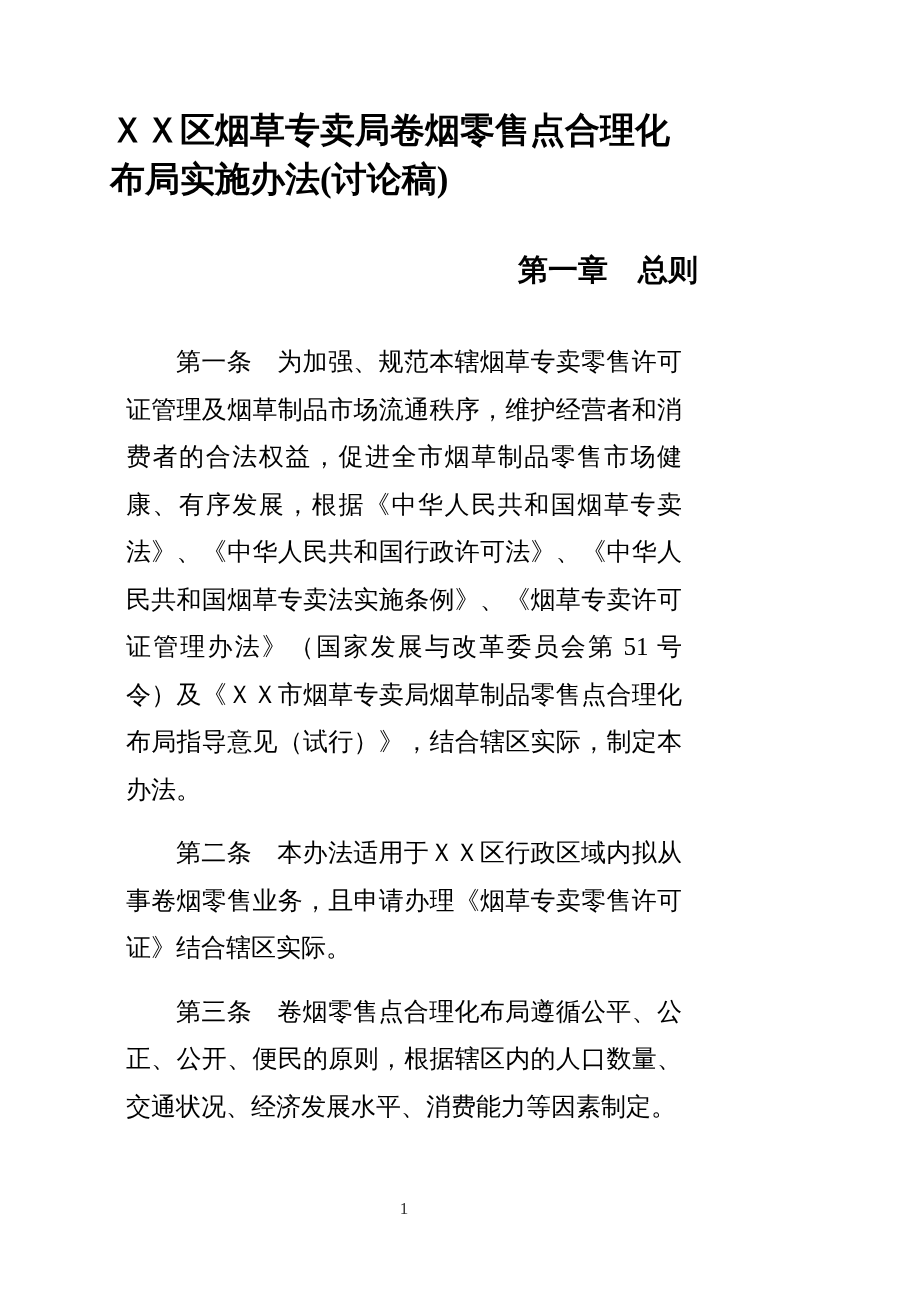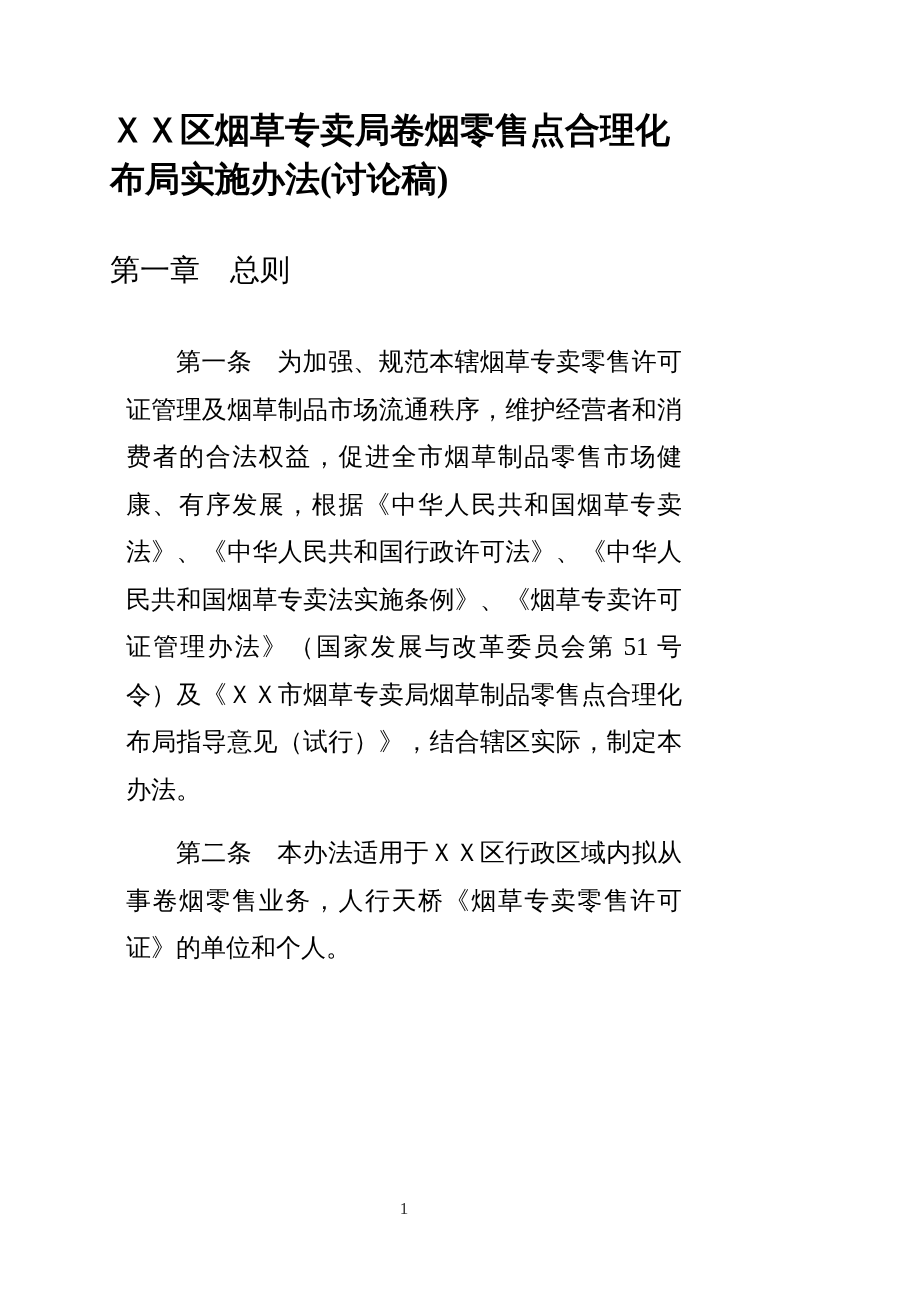--- a/index.html
+++ b/index.html
@@ -24,22 +24,22 @@
     font-size: 35px;
     line-height: 49px;
     font-weight: bold;
     text-align: left;
     letter-spacing: 0px;
   }
   .chapter-heading {
     margin: 46px 0 0 0;
     font-size: 30px;
     line-height: 40px;
-    font-weight: normal;
-    text-align: left;
+    font-weight: bold;
+    text-align: right;
   }
   .doc-body {
     margin-top: 48px;
   }
   .doc-body p {
     margin: 16px;
     font-size: 25px;
     line-height: 47.5px;
     text-align: justify;
     text-indent: 2em;
@@ -61,18 +61,19 @@
 <body>
 
 <div class="page">
 
   <h1 class="doc-title">ＸＸ区烟草专卖局卷烟零售点合理化布局实施办法(讨论稿)</h1>
 
   <h2 class="chapter-heading">第一章　总则</h2>
 
   <div class="doc-body">
     <p>第一条　为加强、规范本辖烟草专卖零售许可证管理及烟草制品市场流通秩序，维护经营者和消费者的合法权益，促进全市烟草制品零售市场健康、有序发展，根据《中华人民共和国烟草专卖法》、《中华人民共和国行政许可法》、《中华人民共和国烟草专卖法实施条例》、《烟草专卖许可证管理办法》（国家发展与改革委员会第 51 号令）及《ＸＸ市烟草专卖局烟草制品零售点合理化布局指导意见（试行）》，结合辖区实际，制定本办法。</p>
-    <p>第二条　本办法适用于ＸＸ区行政区域内拟从事卷烟零售业务，人行天桥《烟草专卖零售许可证》的单位和个人。</p>
+    <p>第二条　本办法适用于ＸＸ区行政区域内拟从事卷烟零售业务，且申请办理《烟草专卖零售许可证》结合辖区实际。</p>
+    <p>第三条　卷烟零售点合理化布局遵循公平、公正、公开、便民的原则，根据辖区内的人口数量、交通状况、经济发展水平、消费能力等因素制定。</p>
   </div>
 
   <div class="page-number">1</div>
 
 </div>
 
 </body></html>

